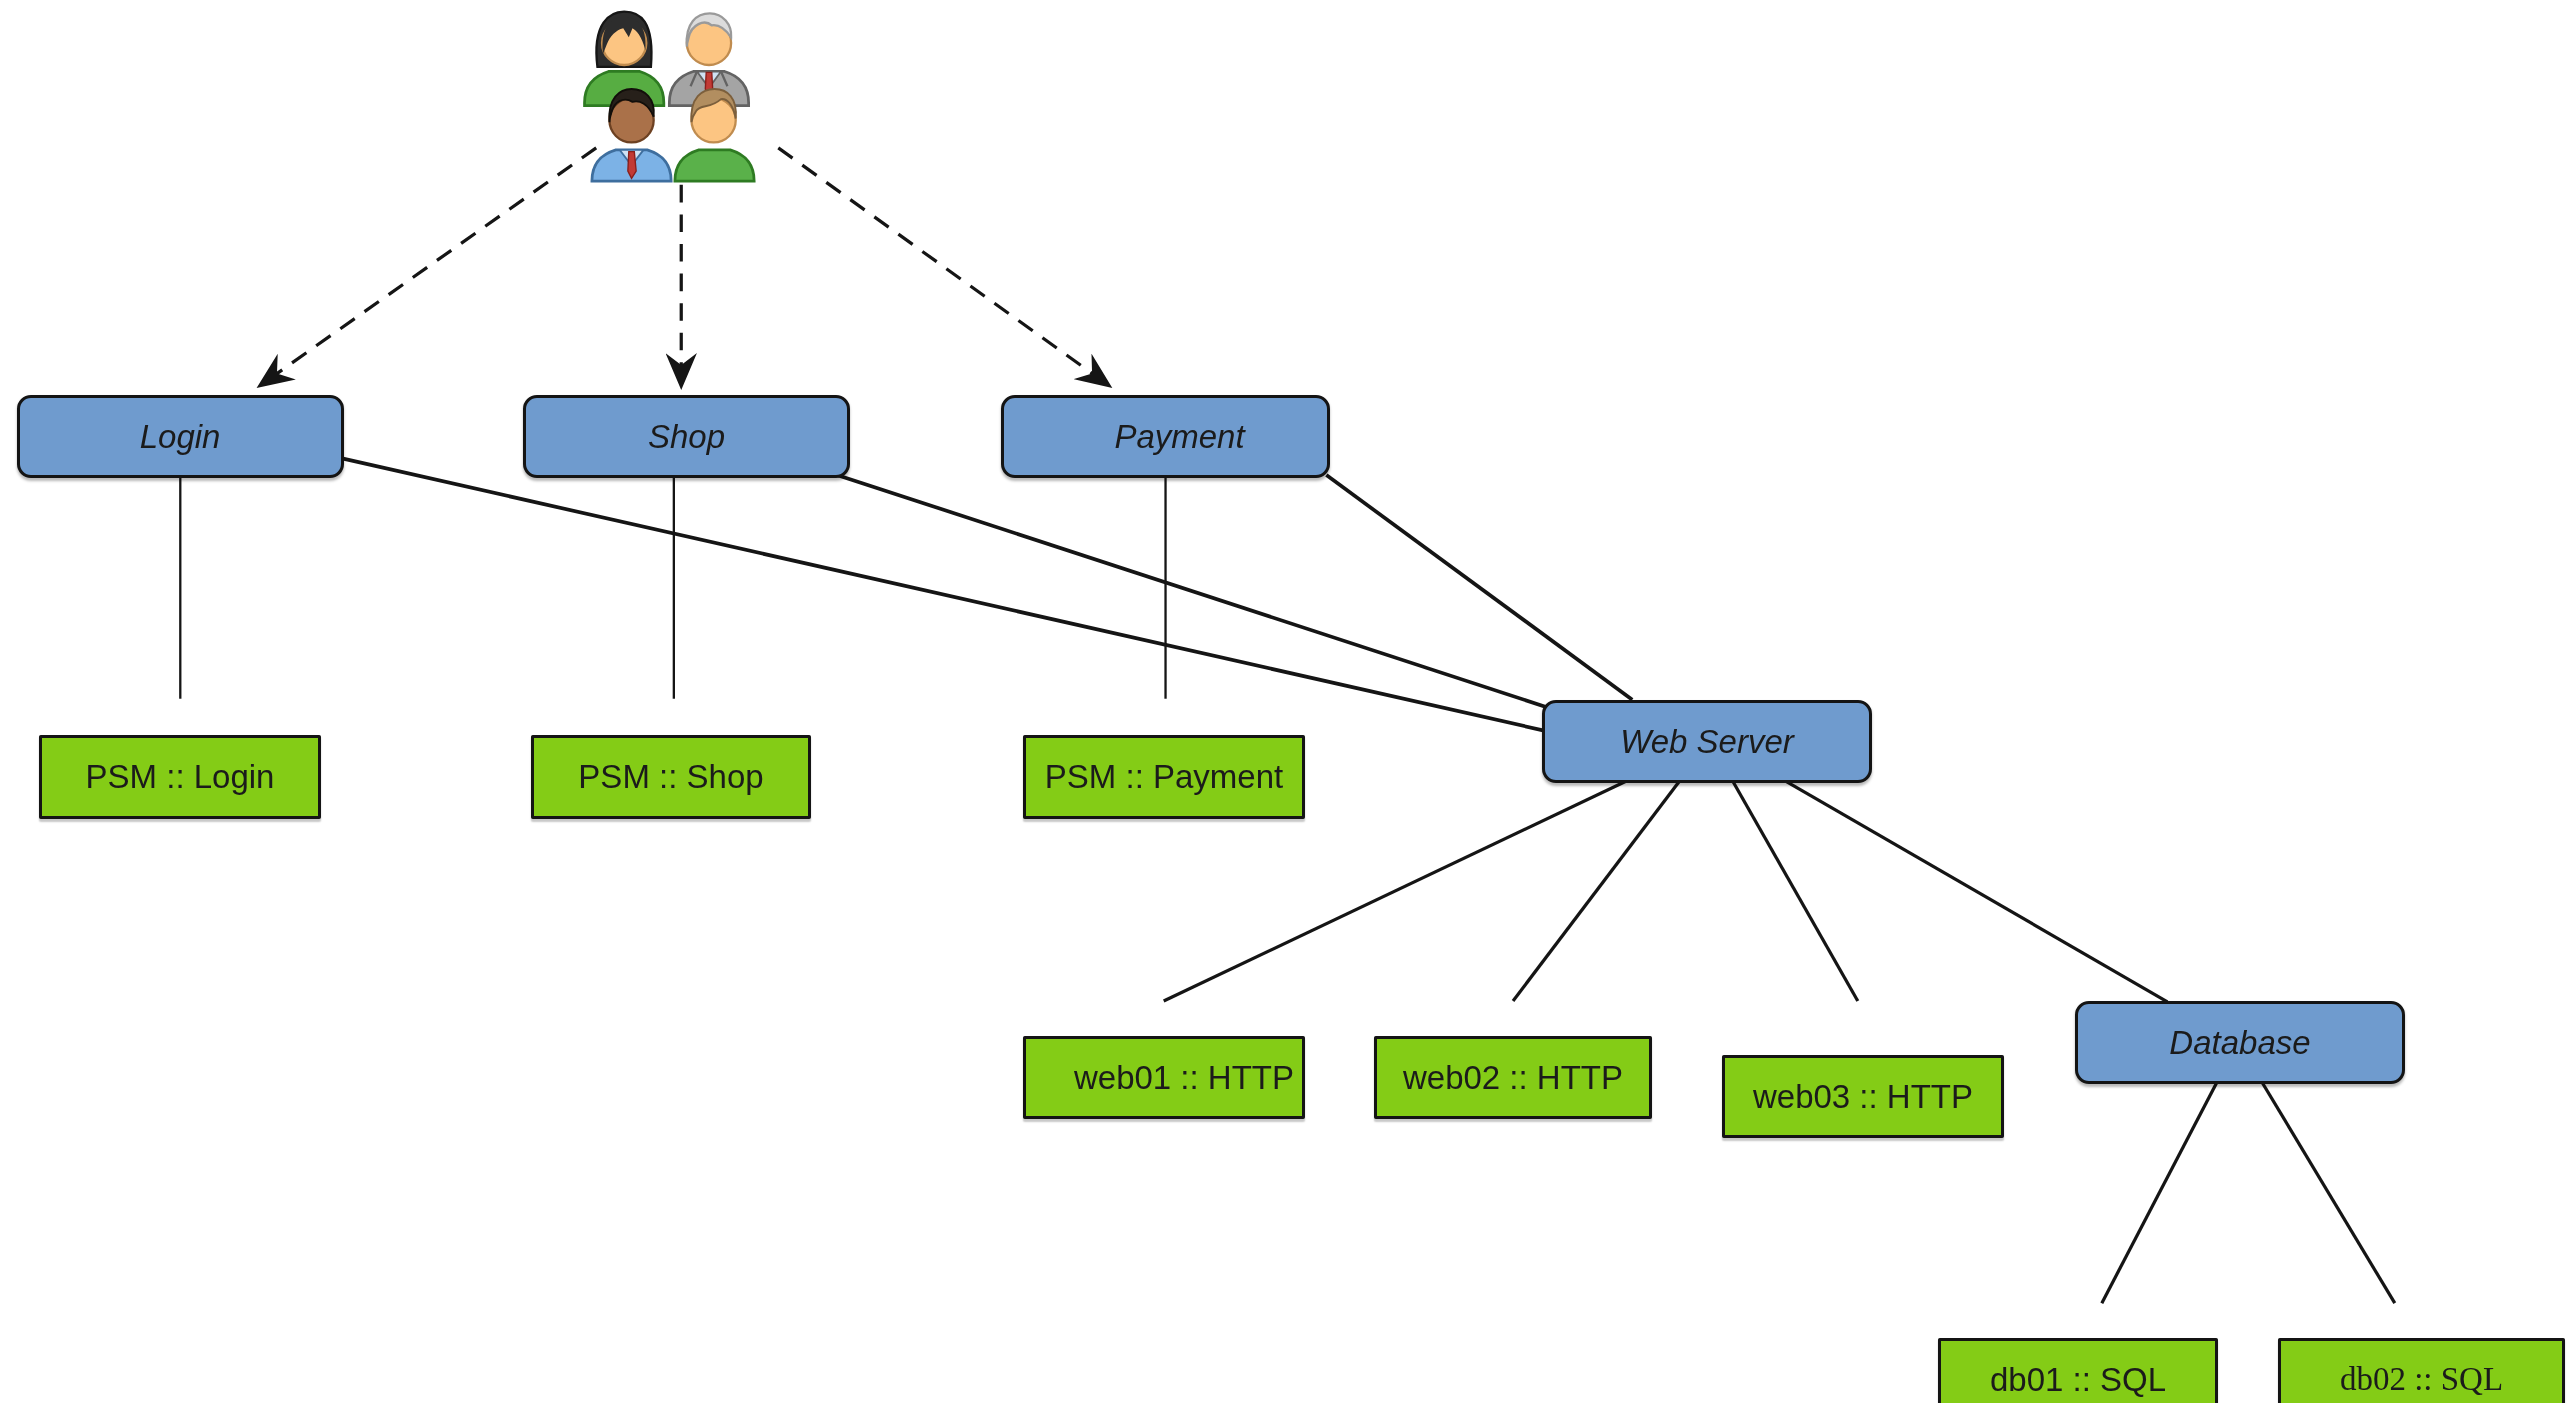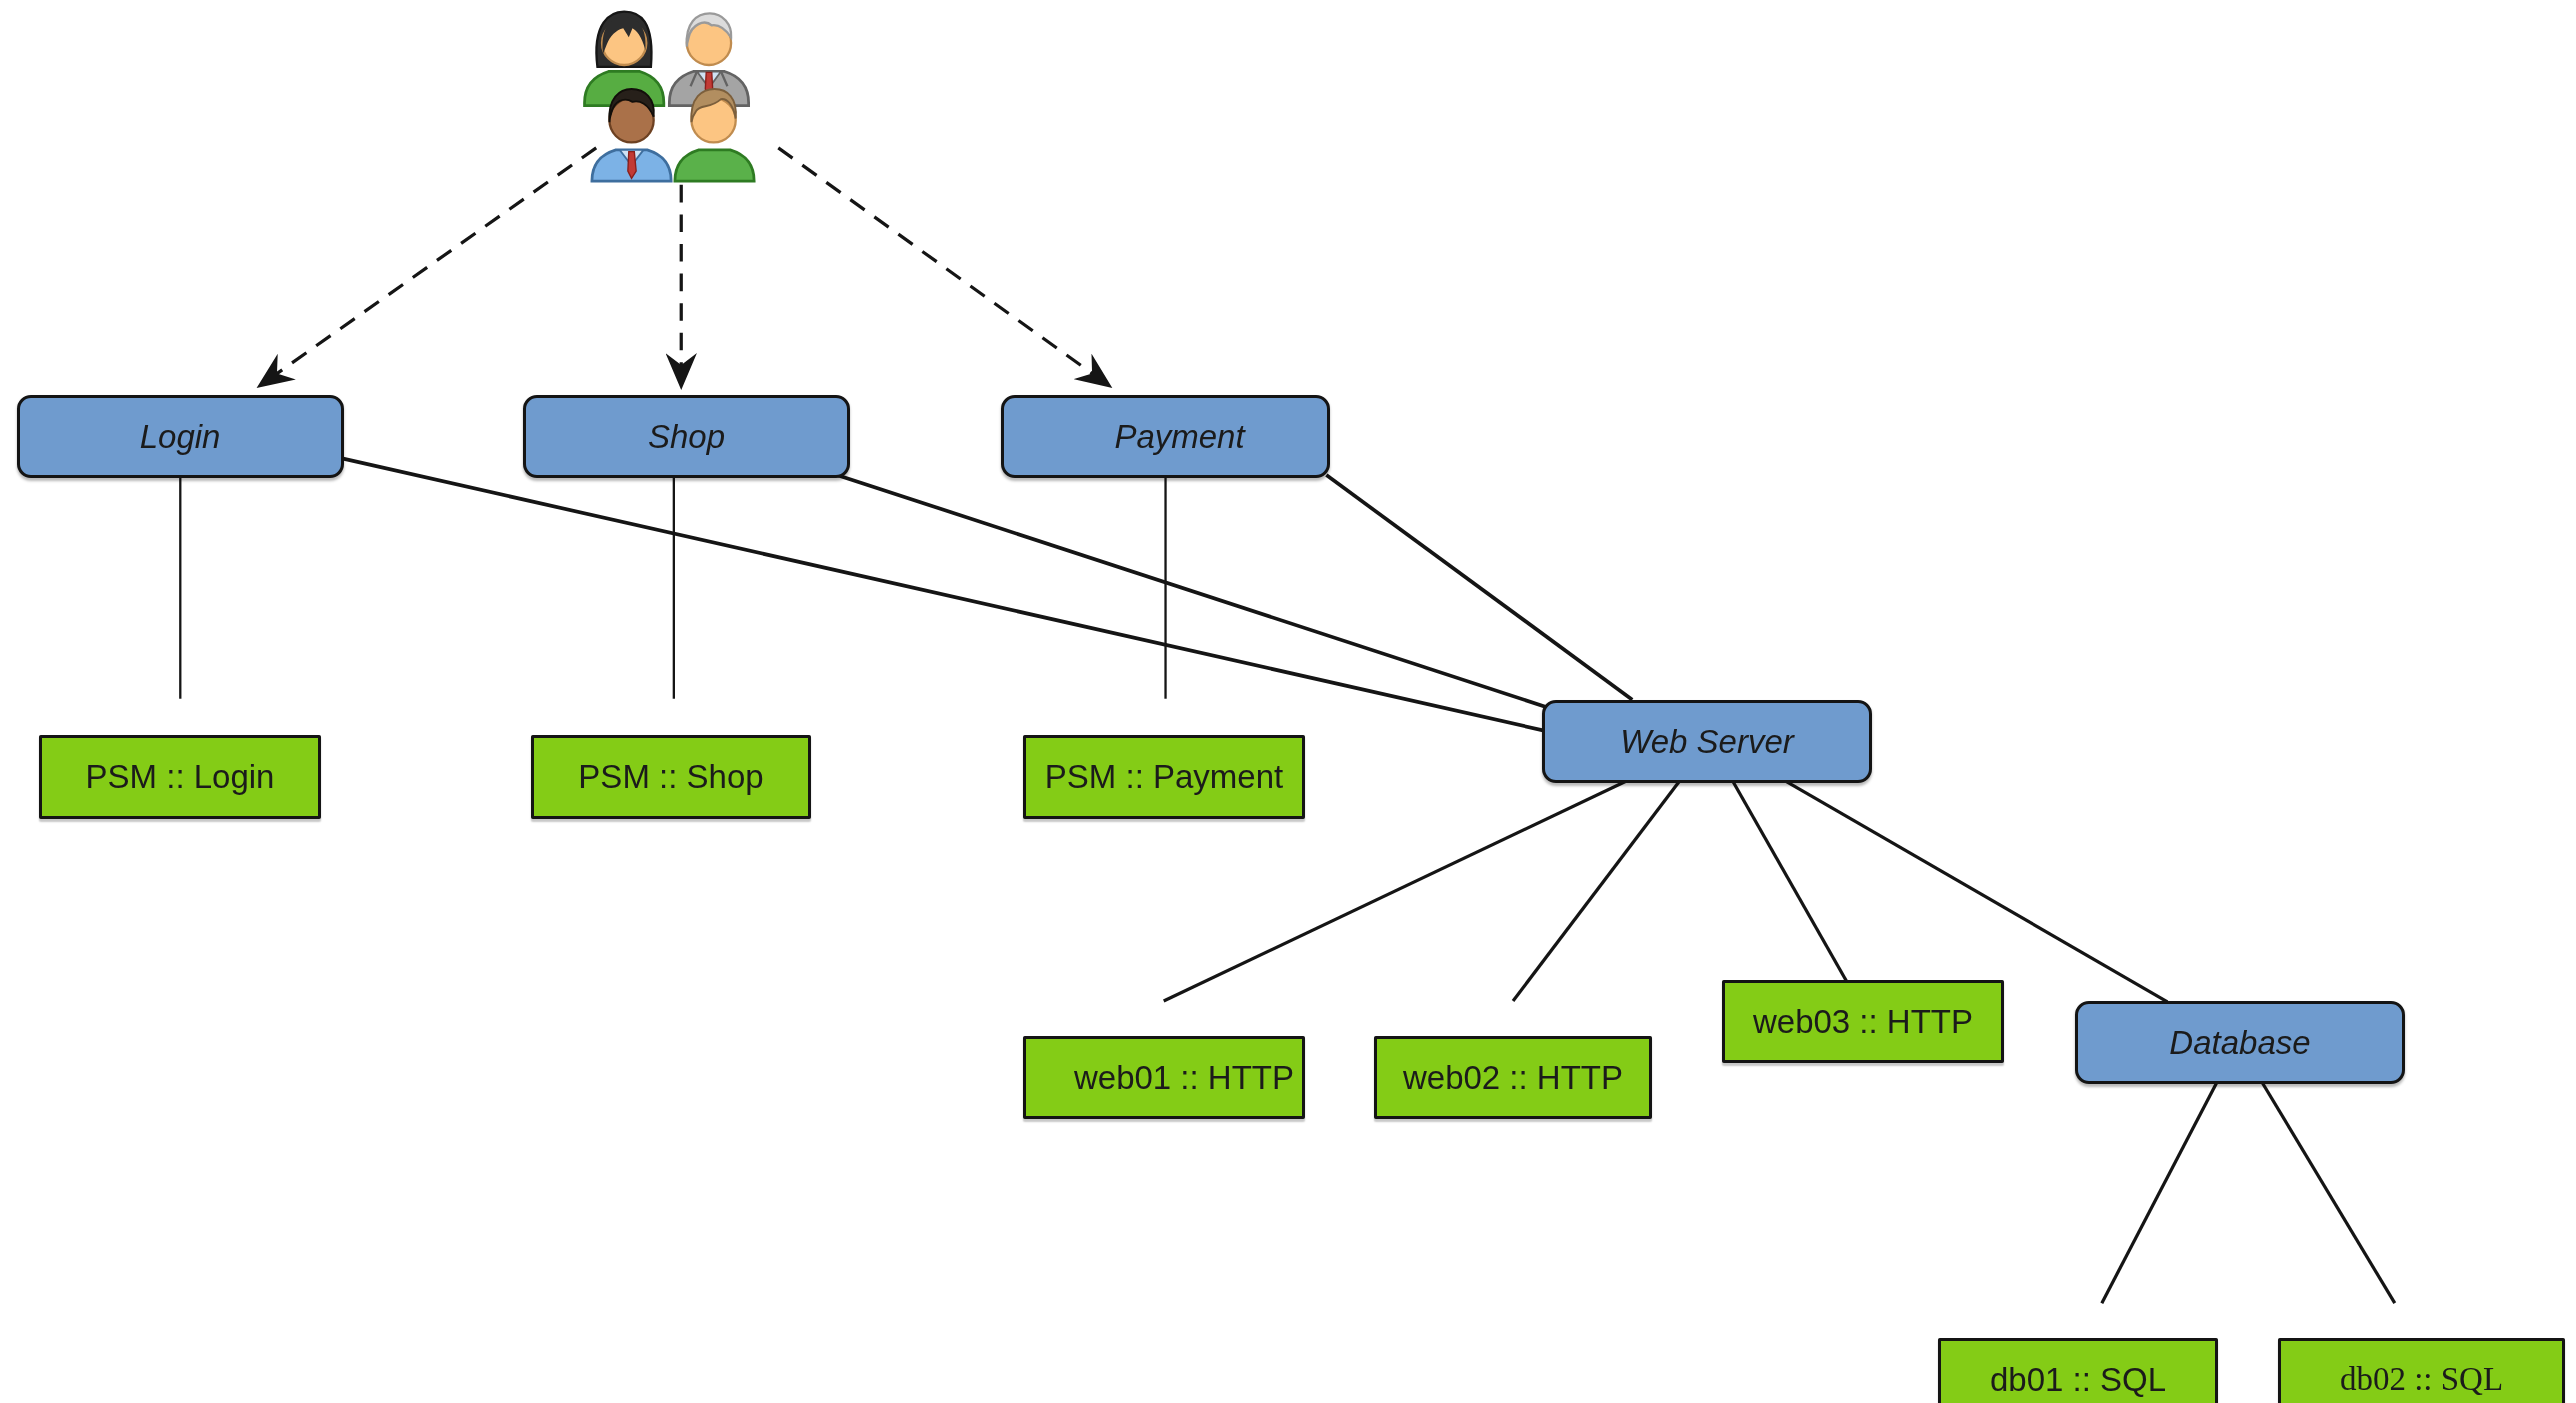--- a/index.html
+++ b/index.html
@@ -150,21 +150,21 @@
   </div>
 
   <div class="node gray" style="left:1023px; top:1000px; width:282px; height:83px;padding-left:40px;">
     <span>web01 :: HTTP</span>
   </div>
 
   <div class="node gray" style="left:1374px; top:1000px; width:278px; height:83px;">
     <span>web02 :: HTTP</span>
   </div>
 
-  <div class="node gray" style="left:1722px; top:944px; width:282px; height:83px;align-items:center;">
+  <div class="node gray" style="left:1722px; top:1019px; width:282px; height:83px;align-items:center;">
     <span>web03 :: HTTP</span>
   </div>
 
   <div class="node blue" style="left:2075px; top:1001px; width:330px; height:83px;">
     <span>Database</span>
   </div>
 
   <div class="node gray" style="left:1938px; top:1302px; width:280px; height:83px;">
     <span>db01 :: SQL</span>
   </div>

